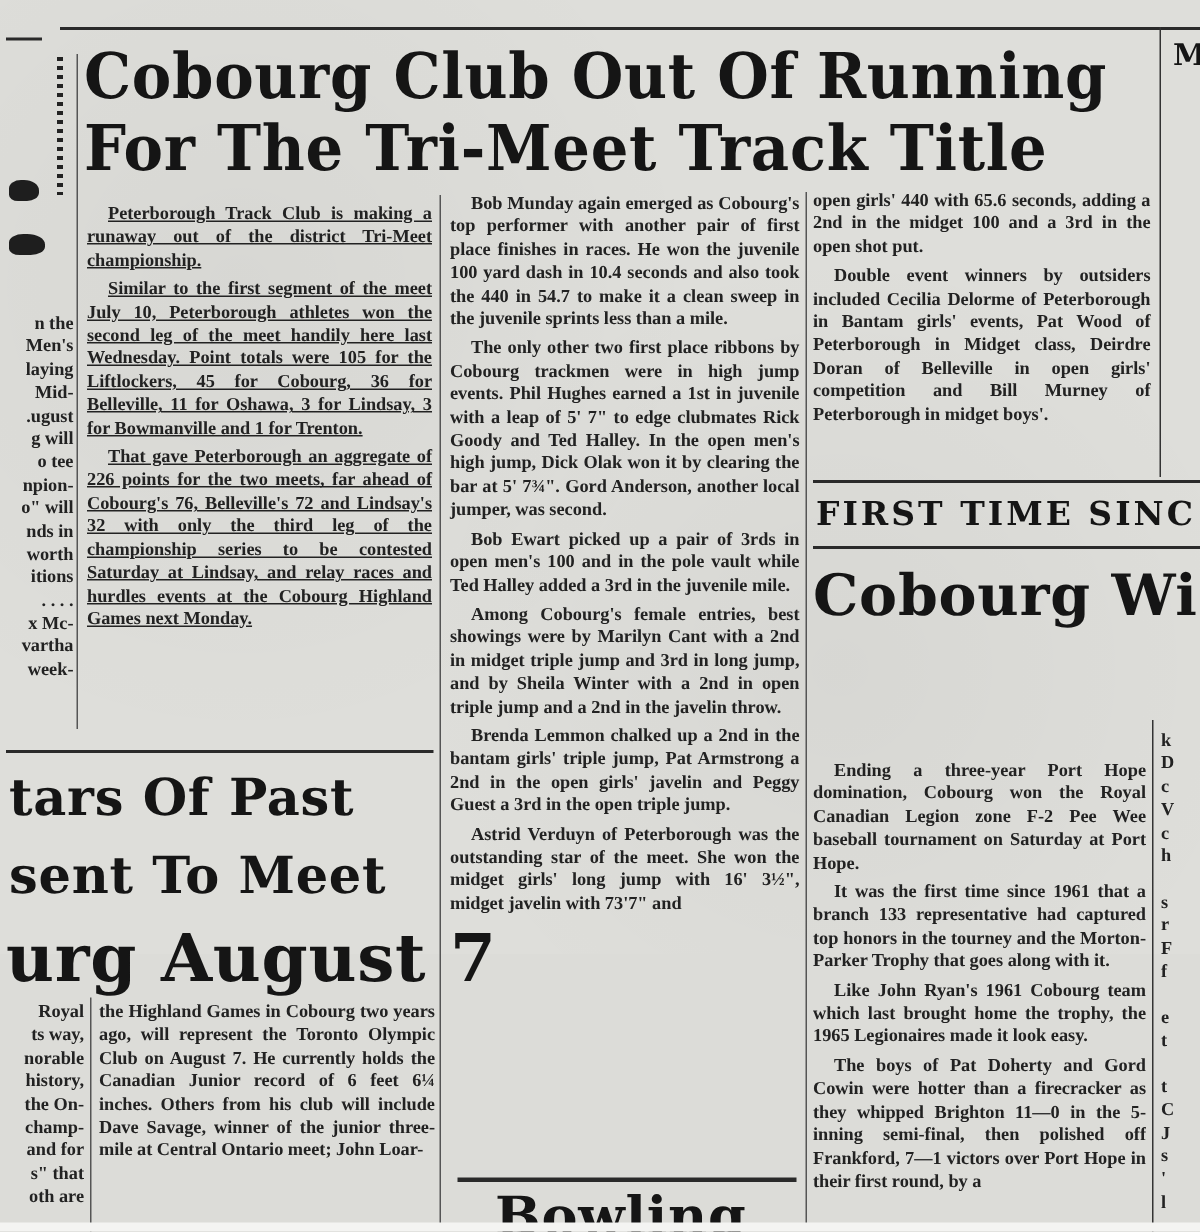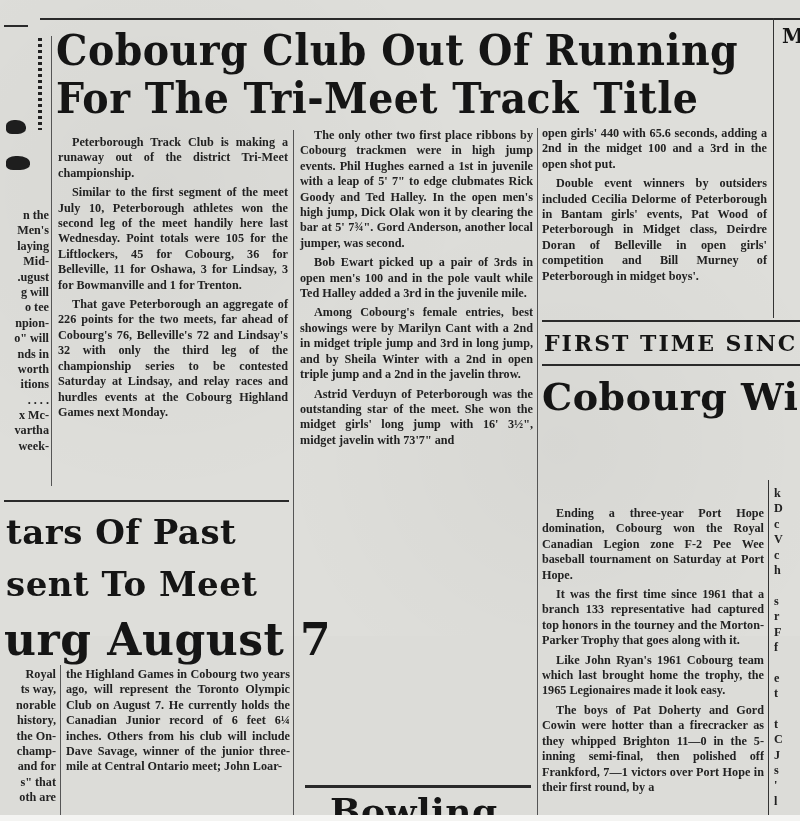--- a/index.html
+++ b/index.html
@@ -55,31 +55,33 @@
   <div class="blob" style="left:6px; top:120px; width:20px; height:14px;"></div>
   <div class="blob" style="left:6px; top:156px; width:24px; height:14px;"></div>
   <div class="vrule" style="left:51px; top:36px; height:450px;"></div>
 
   <h1 class="headline" style="left:56px; top:26px; font-size:42px; transform:scaleX(0.94); transform-origin:left;">Cobourg Club Out Of Running</h1>
   <h1 class="headline" style="left:56px; top:74px; font-size:42px; transform:scaleX(0.94); transform-origin:left;">For The Tri-Meet Track Title</h1>
 
   <div class="vrule" style="left:773px; top:18px; height:300px; background:#333;"></div>
   <div class="headline" style="left:782px; top:24px; font-size:20px;">M</div>
 
-  <div class="col" style="left:58px; top:135px; width:230px;">
+  <div class="col" style="left:58px; top:135px; width:230px;text-decoration:underline;">
     <p>Peterborough Track Club is making a runaway out of the district Tri-Meet championship.</p>
     <p>Similar to the first segment of the meet July 10, Peterborough athletes won the second leg of the meet handily here last Wednesday. Point totals were 105 for the Liftlockers, 45 for Cobourg, 36 for Belleville, 11 for Oshawa, 3 for Lindsay, 3 for Bowmanville and 1 for Trenton.</p>
     <p>That gave Peterborough an aggregate of 226 points for the two meets, far ahead of Cobourg's 76, Belleville's 72 and Lindsay's 32 with only the third leg of the championship series to be contested Saturday at Lindsay, and relay races and hurdles events at the Cobourg Highland Games next Monday.</p>
   </div>
   <div class="vrule" style="left:293px; top:130px; height:690px;"></div>
 
   <div class="col" style="left:300px; top:128px; width:233px;">
+    <p>Bob Munday again emerged as Cobourg's top performer with another pair of first place finishes in races. He won the juvenile 100 yard dash in 10.4 seconds and also took the 440 in 54.7 to make it a clean sweep in the juvenile sprints less than a mile.</p>
     <p>The only other two first place ribbons by Cobourg trackmen were in high jump events. Phil Hughes earned a 1st in juvenile with a leap of 5' 7" to edge clubmates Rick Goody and Ted Halley. In the open men's high jump, Dick Olak won it by clearing the bar at 5' 7¾". Gord Anderson, another local jumper, was second.</p>
     <p>Bob Ewart picked up a pair of 3rds in open men's 100 and in the pole vault while Ted Halley added a 3rd in the juvenile mile.</p>
     <p>Among Cobourg's female entries, best showings were by Marilyn Cant with a 2nd in midget triple jump and 3rd in long jump, and by Sheila Winter with a 2nd in open triple jump and a 2nd in the javelin throw.</p>
+    <p>Brenda Lemmon chalked up a 2nd in the bantam girls' triple jump, Pat Armstrong a 2nd in the open girls' javelin and Peggy Guest a 3rd in the open triple jump.</p>
     <p>Astrid Verduyn of Peterborough was the outstanding star of the meet. She won the midget girls' long jump with 16' 3½", midget javelin with 73'7" and</p>
   </div>
   <div class="vrule" style="left:537px; top:128px; height:692px;"></div>
 
   <div class="col" style="left:542px; top:126px; width:225px;">
     <p class="noindent">open girls' 440 with 65.6 seconds, adding a 2nd in the midget 100 and a 3rd in the open shot put.</p>
     <p>Double event winners by outsiders included Cecilia Delorme of Peterborough in Bantam girls' events, Pat Wood of Peterborough in Midget class, Deirdre Doran of Belleville in open girls' competition and Bill Murney of Peterborough in midget boys'.</p>
   </div>
 
   <div class="frag" style="left:4px; top:208px; width:45px;">

